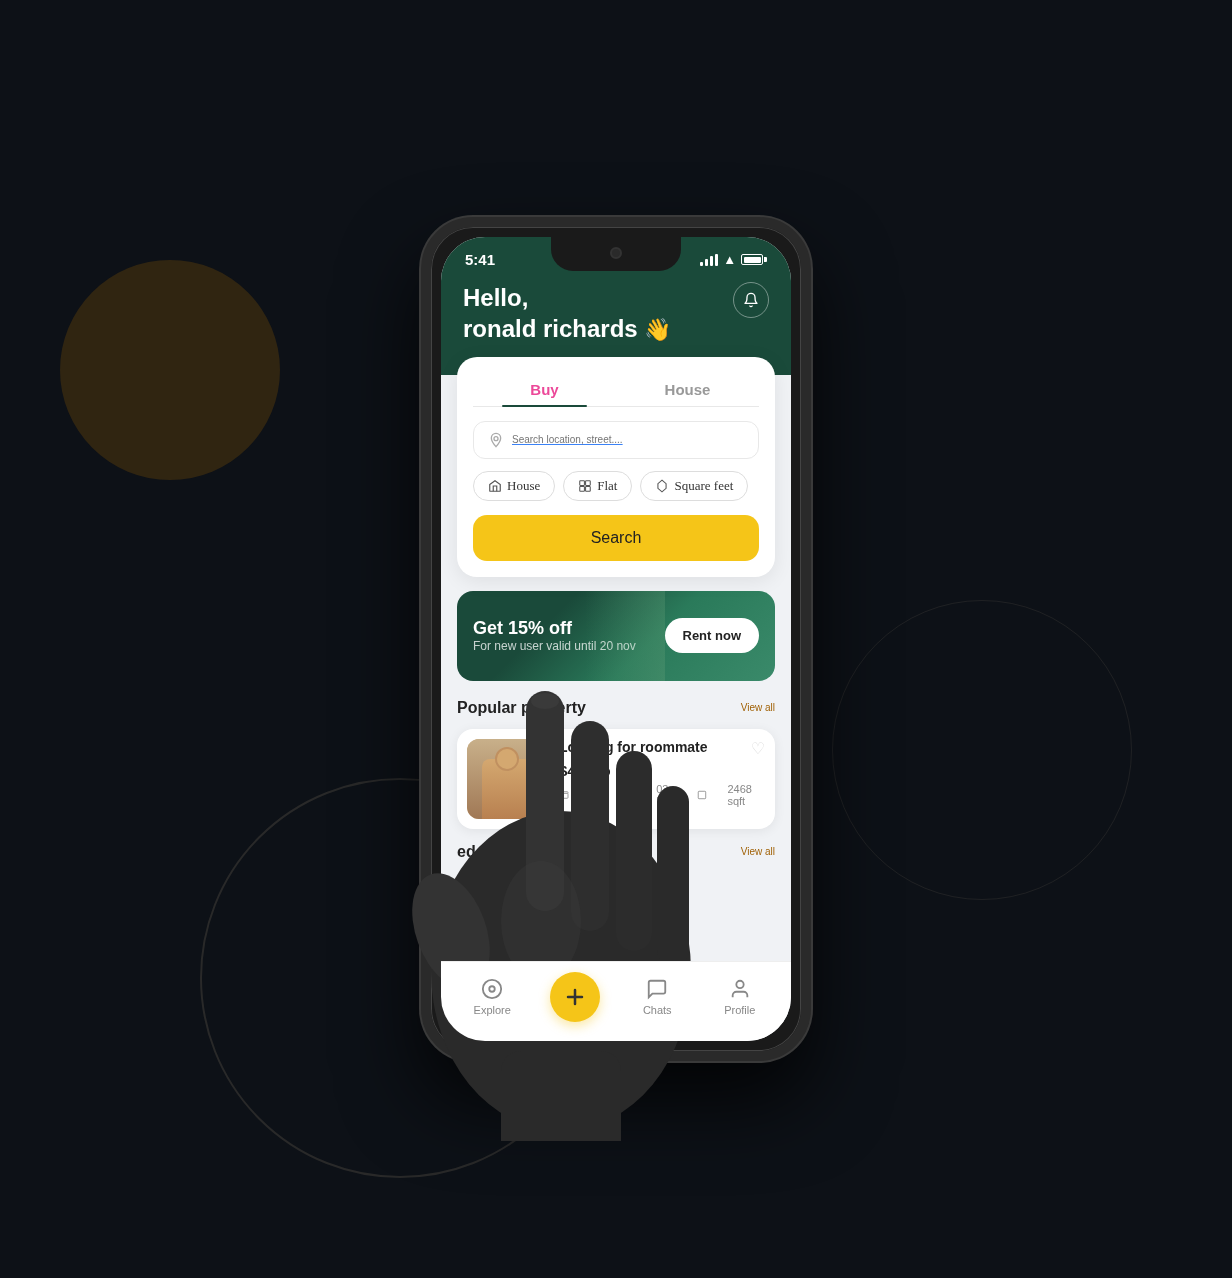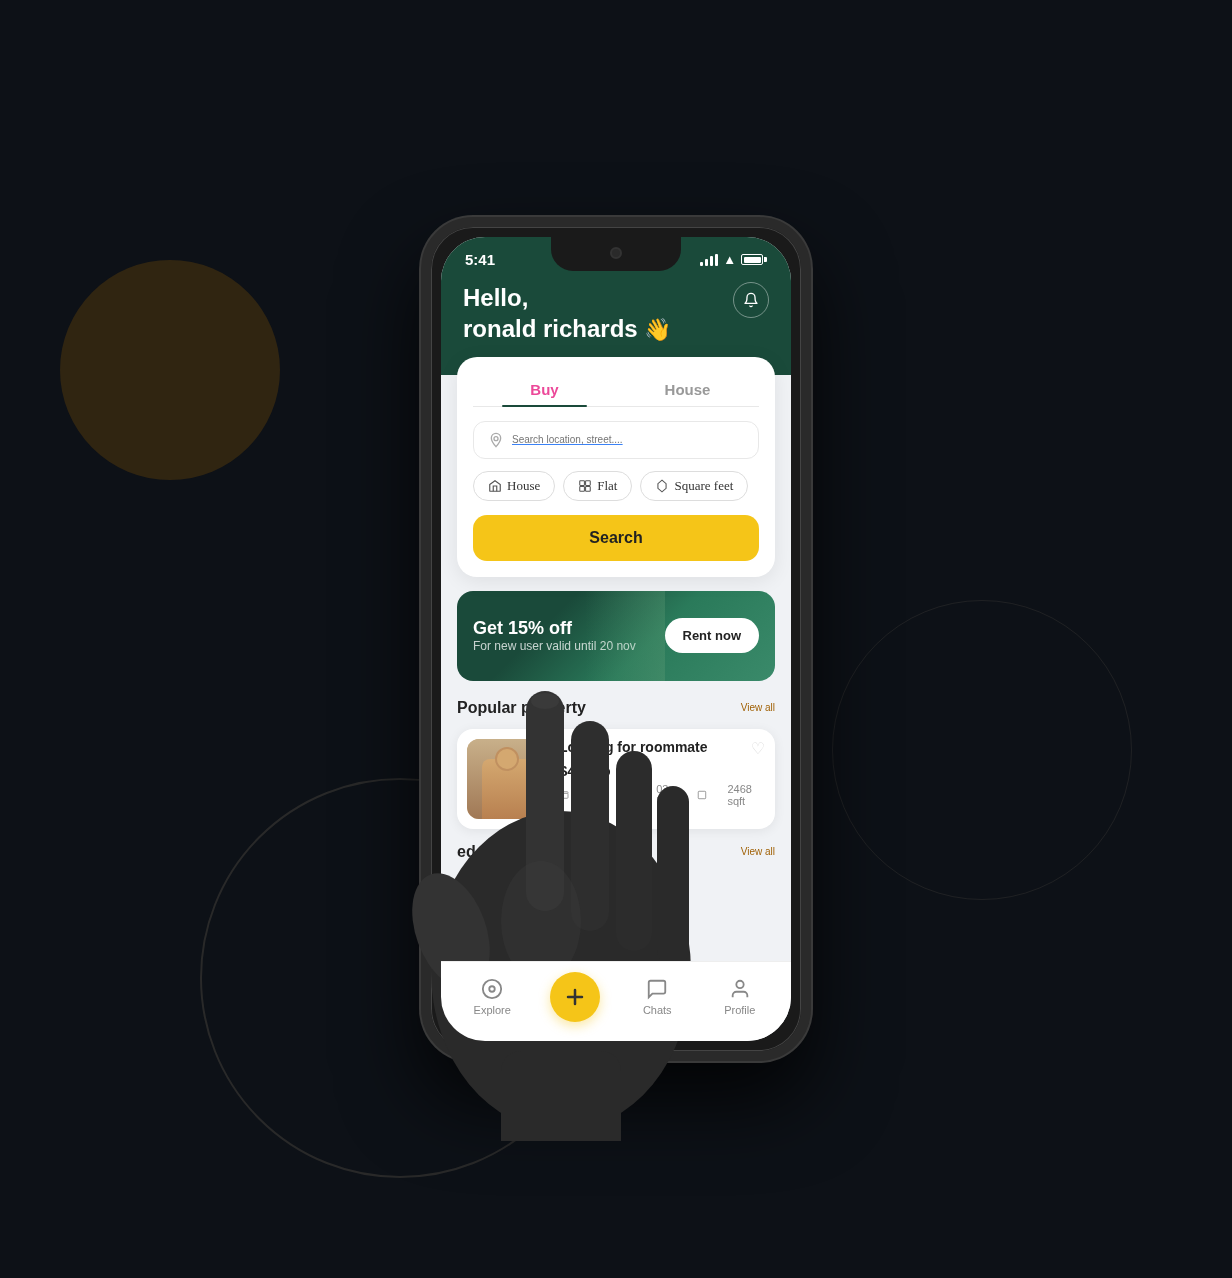--- a/index.html
+++ b/index.html
@@ -223,21 +223,21 @@
     }
 
     
     .search-btn {
       width: 100%;
       background: #f5c518;
       border: none;
       border-radius: 14px;
       padding: 14px;
       font-size: 16px;
-      font-weight: 700;
+      font-weight: 400;
       color: #222;
       cursor: pointer;
     }
 
     
     .main-content {
       padding: 0 16px;
       overflow-y: auto;
       height: calc(100% - 60px);
     }

